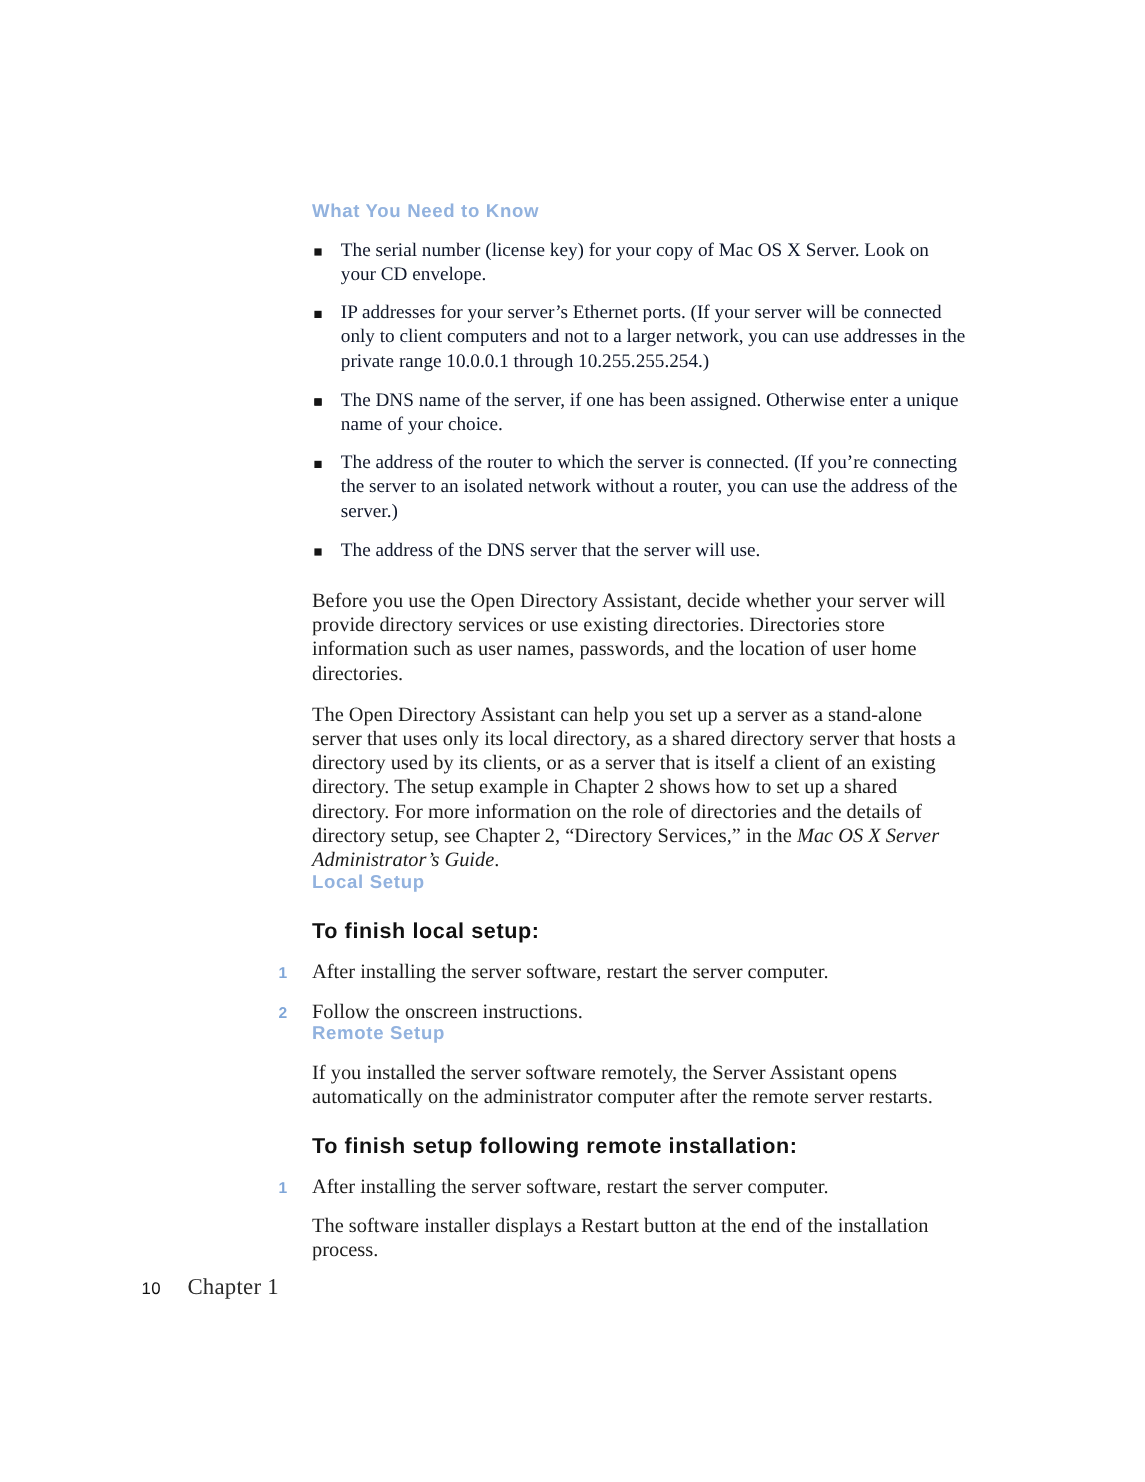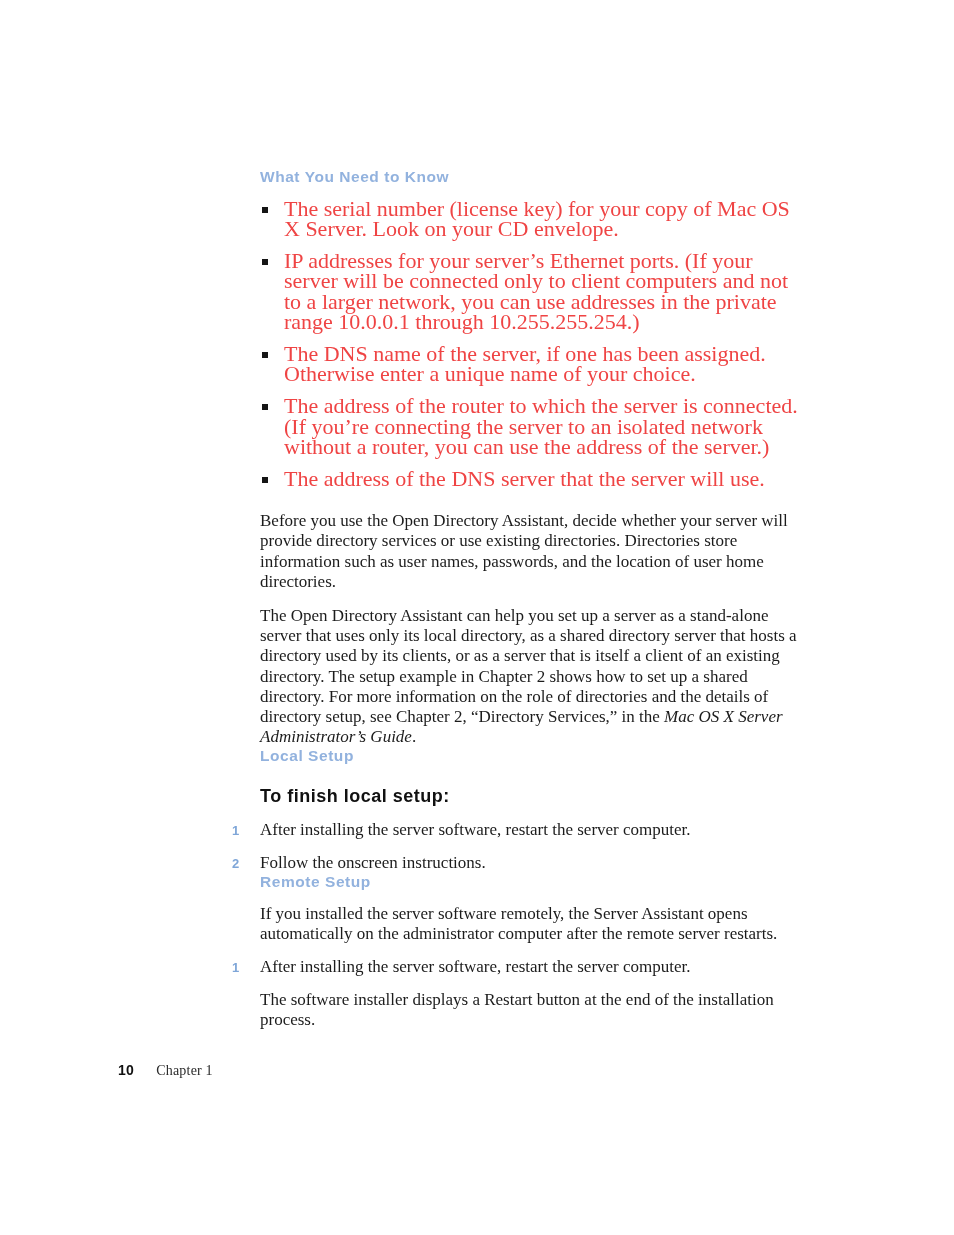--- a/index.html
+++ b/index.html
@@ -60,24 +60,24 @@
 
   
   ul.bullets {
     list-style: none;
     margin: 0 0 0 0;
     padding: 0;
   }
   ul.bullets li {
     position: relative;
     padding-left: 24px;
-    font-size: 22px;
+    font-size: 16px;
     line-height: 20.2px;
     margin-bottom: 12px;
-    color: #ef4444;
+    color: #0f172a;
   }
   ul.bullets li:last-child { margin-bottom: 0; }
   ul.bullets li .sq {
     position: absolute;
     left: 2px;
     top: 8px;
     width: 6px;
     height: 6px;
     background: #151515;
   }
@@ -119,28 +119,28 @@
   
   .footer {
     position: absolute;
     left: 118px;
     top: 1062px;
     display: flex;
     align-items: baseline;
   }
   .footer .pg {
     font-family: "Liberation Sans", "DejaVu Sans", sans-serif;
-    font-weight: bold;
+    font-weight: normal;
     font-size: 14px;
     color: #111111;
     letter-spacing: 0.3px;
   }
   .footer .ch {
     font-family: "Liberation Serif", "DejaVu Serif", serif;
-    font-size: 14px;
+    font-size: 19px;
     color: #2a2a2a;
     margin-left: 22px;
     letter-spacing: 0.2px;
   }
 </style>
 </head>
 <body>
 
 <div class="page">
 
@@ -194,20 +194,21 @@
       <li>
         <span class="step-num">2</span>
         <span>Follow the onscreen instructions.</span>
       </li>
     </ol>
 
     <h2 class="h-section spaced-top">Remote Setup</h2>
 
     <p class="body tight">If you installed the server software remotely, the Server Assistant opens automatically on the administrator computer after the remote server restarts.</p>
 
+    <h3 class="h-sub">To finish setup following remote installation:</h3>
 
     <ol class="steps">
       <li>
         <span class="step-num">1</span>
         <span>After installing the server software, restart the server computer.</span>
         <div class="step-note">The software installer displays a Restart button at the end of the installation process.</div>
       </li>
     </ol>
 
   </div>

